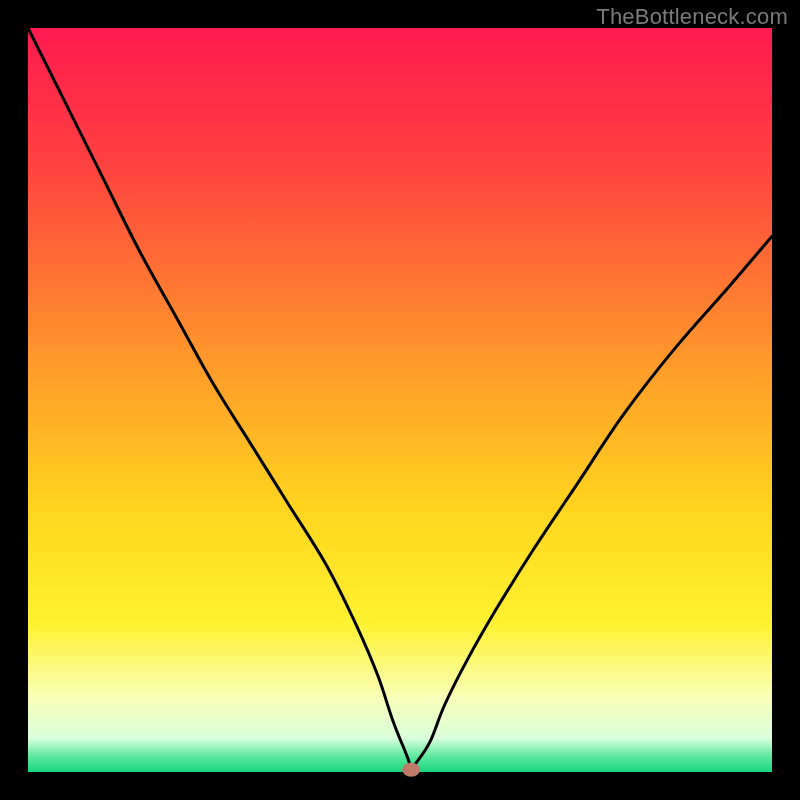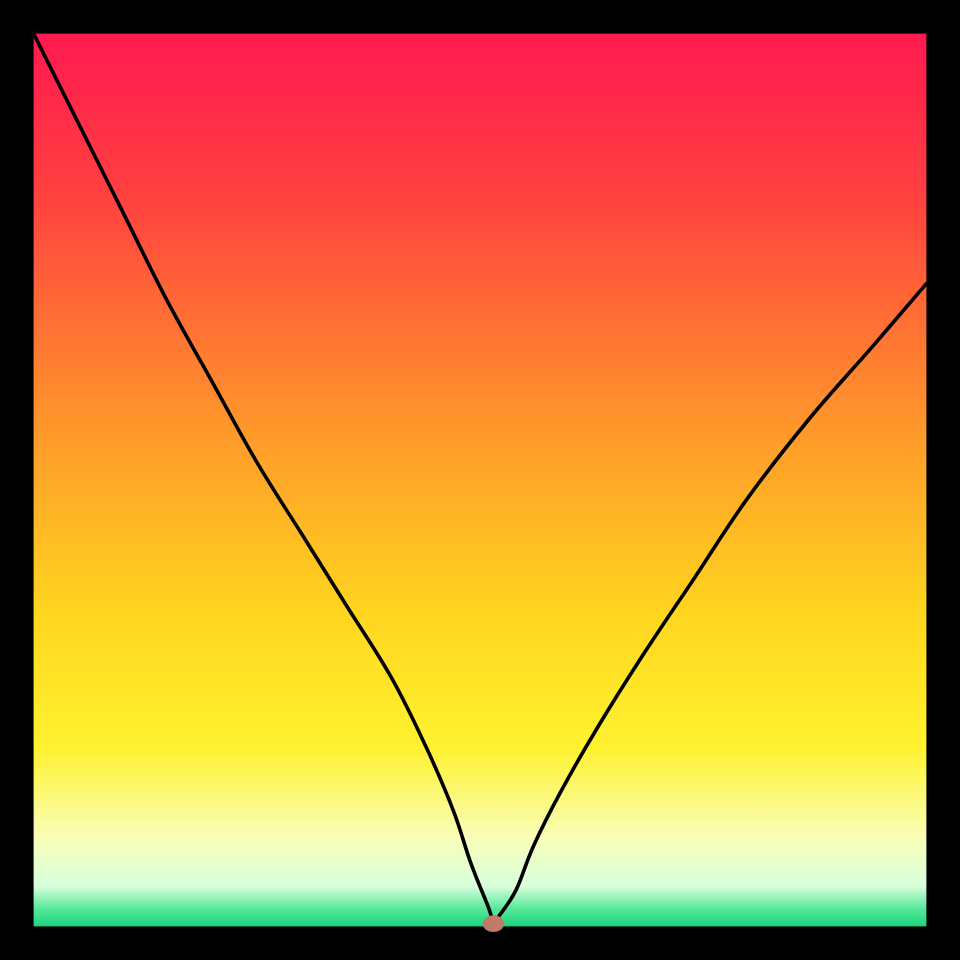--- a/index.html
+++ b/index.html
@@ -21,20 +21,21 @@
     font-size: 22px;
     font-weight: 500;
     letter-spacing: 0.2px;
   }
   svg { display: block; }
 </style>
 </head>
 <body>
 
 <div class="wrap">
+  <div class="watermark">TheBottleneck.com</div>
   <svg id="chart" width="800" height="800">
       <defs>
         <linearGradient id="bg-grad" x1="0" y1="0" x2="0" y2="1">
           <stop offset="0.0%" stop-color="#ff1a50"></stop>
           <stop offset="18.0%" stop-color="#ff4040"></stop>
           <stop offset="45.0%" stop-color="#ff9a2a"></stop>
           <stop offset="65.0%" stop-color="#ffd61f"></stop>
           <stop offset="80.0%" stop-color="#fff230"></stop>
           <stop offset="90.0%" stop-color="#f9ffb8"></stop>
           <stop offset="95.5%" stop-color="#d8ffdc"></stop>

